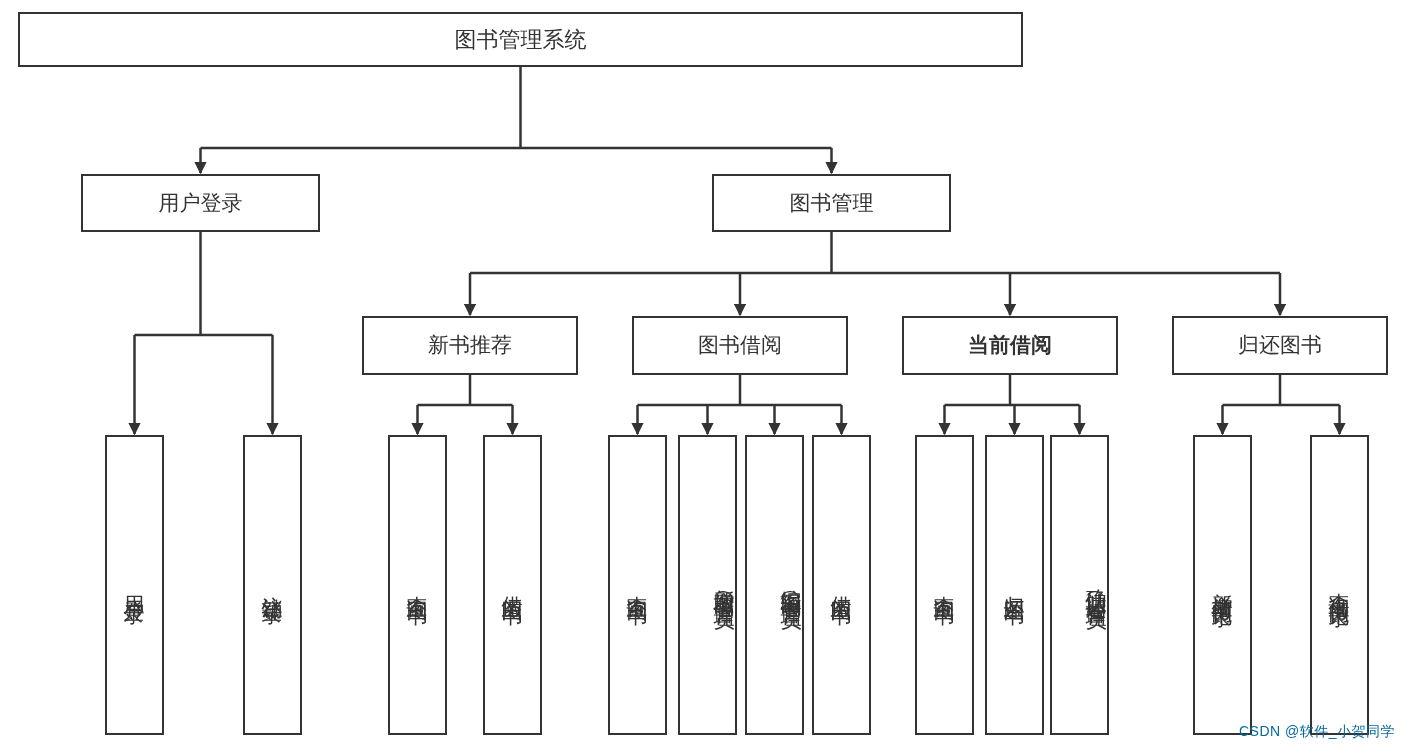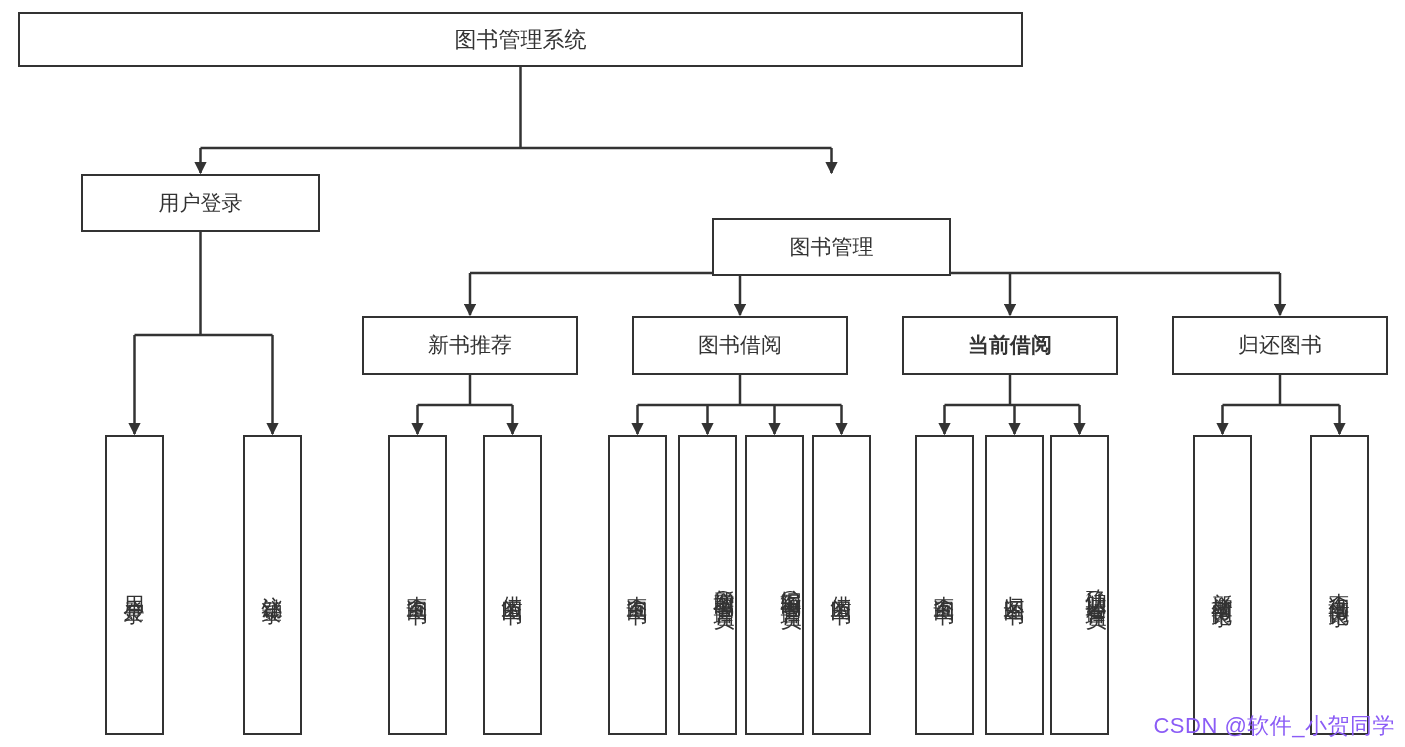--- a/index.html
+++ b/index.html
@@ -30,22 +30,22 @@
     text-orientation:upright;
     letter-spacing:3px;
     padding:6px 0;
     line-height:1;
   }
   .node-box.leaf.top-align{align-items:flex-start;}
   .watermark{
     position:absolute;
     right:10px;
     bottom:6px;
-    font-size:22px;
-    color:#8b5cf6;
+    font-size:14px;
+    color:#0369a1;
     white-space:nowrap;
     letter-spacing:0.5px;
     pointer-events:none;
   }
 </style>
 </head>
 <body>
 
 <div id="diagram-root">
 
@@ -92,21 +92,21 @@
       </g>
   </svg>
 
   <div id="nodes-layer">
       <div class="node-box level0" style="left: 18px; top: 12px; width: 1005px; height: 55px;">
         <span>图书管理系统</span>
       </div>
       <div class="node-box level1" style="left: 81px; top: 174px; width: 239px; height: 58px;">
         <span>用户登录</span>
       </div>
-      <div class="node-box level1" style="left: 712px; top: 174px; width: 239px; height: 58px; margin-top: 44px;">
+      <div class="node-box level1" style="left: 712px; top: 174px; width: 239px; height: 58px;">
         <span>图书管理</span>
       </div>
       <div class="node-box level2" style="left: 362px; top: 316px; width: 216px; height: 59px;">
         <span>新书推荐</span>
       </div>
       <div class="node-box level2" style="left: 632px; top: 316px; width: 216px; height: 59px; align-items: center;">
         <span>图书借阅</span>
       </div>
       <div class="node-box level2" style="left: 902px; top: 316px; width: 216px; height: 59px; font-weight: bold;">
         <span>当前借阅</span>

